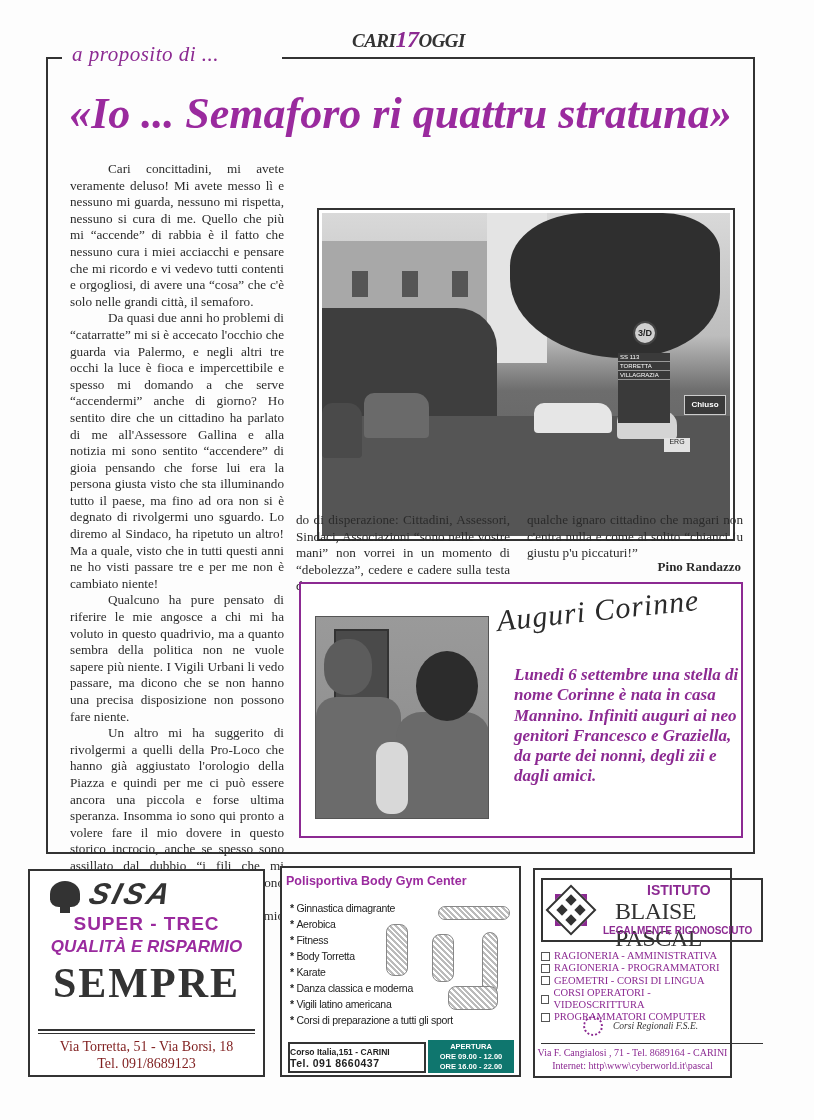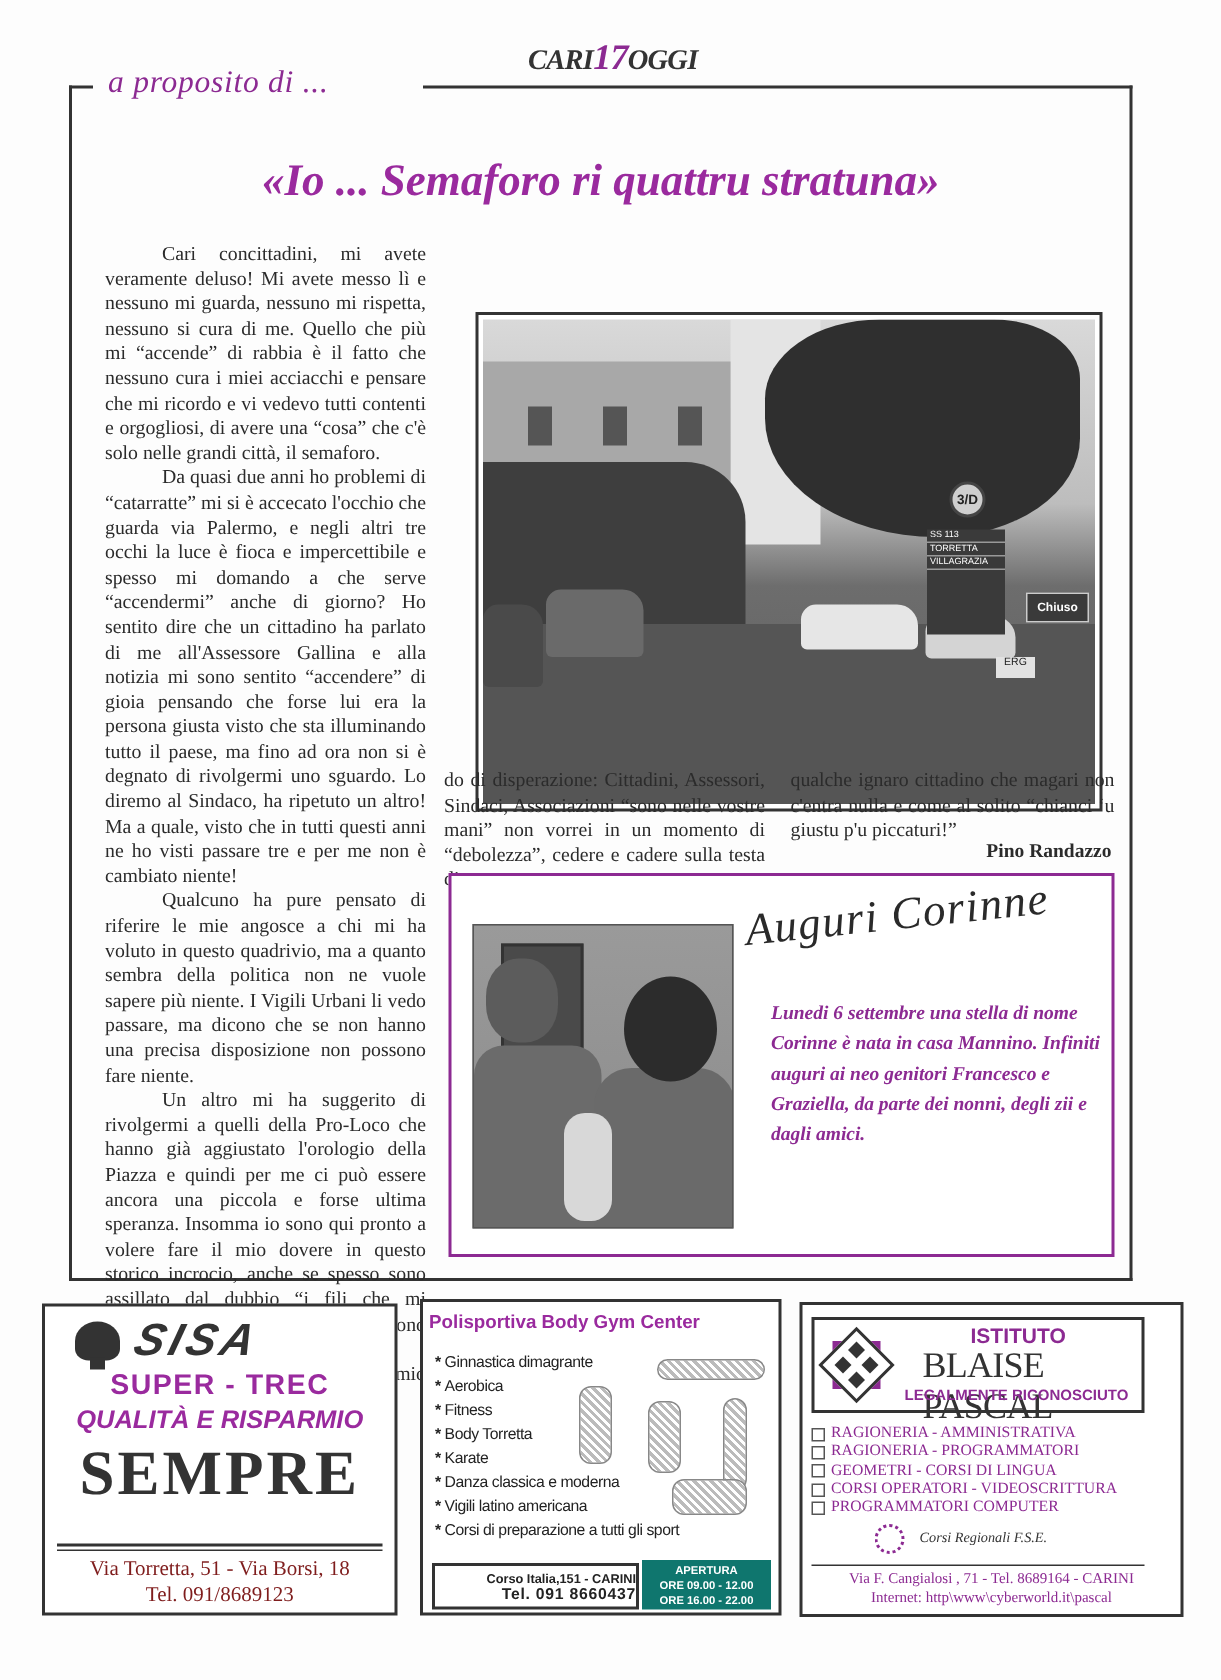--- a/index.html
+++ b/index.html
@@ -10,22 +10,22 @@
     font-style: italic; font-weight: bold; font-size: 19px; color: #333; letter-spacing: -0.5px; }
   .masthead .num { color: #8c2a92; font-size: 24px; }
 
   .article-frame { position: absolute; left: 46px; top: 57px; width: 709px; height: 797px;
     border-left: 2px solid #333; border-right: 2px solid #333; border-bottom: 2px solid #333; }
   .frame-top { position: absolute; left: 46px; top: 57px; width: 709px; height: 2px; background: #333; }
   .frame-top-gap { position: absolute; left: 62px; top: 45px; width: 220px; height: 20px; background: #fdfdfd; }
   .section-label { position: absolute; left: 72px; top: 42px; font-family: "Liberation Serif", serif;
     font-style: italic; font-size: 21px; color: #8c2a92; letter-spacing: 0.5px; }
 
-  .headline { position: absolute; left: 48px; top: 104px; width: 705px; text-align: center;
-    font-family: "Liberation Serif", serif; font-style: italic; font-weight: bold; font-size: 30px; color: #9a2a9e; }
+  .headline { position: absolute; left: 48px; top: 88px; width: 705px; text-align: center;
+    font-family: "Liberation Serif", serif; font-style: italic; font-weight: bold; font-size: 44px; color: #9a2a9e; }
 
   .body-col { position: absolute; font-family: "Liberation Serif", serif; font-size: 13.2px; line-height: 16.6px;
     text-align: justify; color: #2b2b2b; }
   .body-col p { text-indent: 38px; }
   .col-left { left: 70px; top: 161px; width: 214px; }
   .col-mid { left: 296px; top: 512px; width: 214px; }
   .col-right { left: 527px; top: 512px; width: 216px; }
   .signature { position: absolute; left: 527px; top: 559px; width: 214px; text-align: right; font-weight: bold; font-size: 13px; }
 
   .photo-street { position: absolute; left: 317px; top: 160px; width: 418px; height: 333px;
@@ -52,45 +52,45 @@
   .photo-family .wall { position: absolute; inset: 0; background: linear-gradient(180deg, #9a9a9a 0%, #8a8a8a 100%); }
   .photo-family .frame-pic { position: absolute; left: 18px; top: 12px; width: 55px; height: 82px; background: #4a4a4a; border: 2px solid #333; }
   .photo-family .man-head { position: absolute; left: 8px; top: 22px; width: 48px; height: 56px; border-radius: 45%; background: #5c5c5c; }
   .photo-family .man-body { position: absolute; left: 0; top: 80px; width: 85px; height: 130px; background: #6b6b6b; border-radius: 20px 20px 0 0; }
   .photo-family .woman-head { position: absolute; left: 100px; top: 34px; width: 62px; height: 70px; border-radius: 50%; background: #2c2c2c; }
   .photo-family .woman-body { position: absolute; left: 80px; top: 95px; width: 94px; height: 110px; background: #6a6a6a; border-radius: 25px 25px 0 0; }
   .photo-family .baby { position: absolute; left: 60px; top: 125px; width: 32px; height: 72px; border-radius: 14px; background: #d8d8d8; }
 
   .auguri-title { position: absolute; left: 497px; top: 604px; font-family: "Liberation Serif", serif; font-style: italic; font-size: 30px; color: #2a2a2a; transform: rotate(-6deg); transform-origin: left center; letter-spacing: 1px; }
   .auguri-text { position: absolute; left: 514px; top: 665px; width: 226px; font-family: "Liberation Serif", serif; font-style: italic; font-weight: bold;
-    font-size: 13px; line-height: 20.3px; color: #8c2a92; }
+    font-size: 17px; line-height: 20.3px; color: #8c2a92; }
 
   .ad { position: absolute; background: #fff; }
   .ad-sisa { left: 28px; top: 869px; width: 237px; height: 208px; border: 2px solid #333; }
   .sisa-logo { position: absolute; left: 20px; top: 8px; width: 200px; height: 30px; display: flex; align-items: center; }
   .sisa-mascot { width: 30px; height: 26px; border-radius: 50% 50% 30% 30%; background: #333; margin-right: 10px; position: relative; }
   .sisa-mascot::after { content: ""; position: absolute; left: 10px; bottom: -6px; width: 10px; height: 8px; background: #333; }
   .sisa-word { font-family: "Liberation Sans", sans-serif; font-weight: bold; font-style: italic; font-size: 30px; color: #333; letter-spacing: 3px; transform: skewX(-15deg); }
   .sisa-sub { position: absolute; left: 0; top: 42px; width: 100%; text-align: center; font-family: "Liberation Sans", sans-serif; font-weight: bold; font-size: 19px; color: #9a2a9e; letter-spacing: 1px; }
   .sisa-slogan { position: absolute; left: 0; top: 66px; width: 100%; text-align: center; font-family: "Liberation Sans", sans-serif; font-weight: bold; font-style: italic; font-size: 17px; color: #9a2a9e; }
   .sisa-sempre { position: absolute; left: 0; top: 88px; width: 100%; text-align: center; font-family: "Liberation Serif", serif; font-weight: bold; font-size: 42px; color: #333; letter-spacing: 2px; }
   .sisa-rule { position: absolute; left: 8px; top: 158px; width: 217px; height: 5px; border-top: 2px solid #333; border-bottom: 1px solid #333; }
   .sisa-addr { position: absolute; left: 0; top: 167px; width: 100%; text-align: center; font-family: "Liberation Serif", serif; font-size: 14px; line-height: 17px; color: #7f1d1d; }
 
   .ad-gym { left: 280px; top: 866px; width: 241px; height: 211px; border: 2px solid #333; }
   .gym-title { position: absolute; left: 4px; top: 6px; font-family: "Liberation Sans", sans-serif; font-weight: bold; font-size: 12.5px; color: #9a2a9e; }
   .gym-list { position: absolute; left: 8px; top: 32px; list-style: none; font-family: "Liberation Sans", sans-serif; font-size: 10.5px; line-height: 16px; color: #222; letter-spacing: -0.3px; }
   .gym-list li::before { content: "*  "; font-weight: bold; }
   .gym-figure { position: absolute; background: repeating-linear-gradient(45deg, #bbb 0 2px, #fff 2px 4px); border: 1px solid #888; }
-  .gym-addr { position: absolute; left: 6px; top: 174px; width: 138px; height: 31px; border: 2px solid #333; text-align: right; font-family: "Liberation Sans", sans-serif; font-weight: bold; color: #222; }
+  .gym-addr { position: absolute; left: 6px; top: 174px; width: 138px; height: 31px; border: 2px solid #333; text-align: left; font-family: "Liberation Sans", sans-serif; font-weight: bold; color: #222; }
   .gym-addr .l1 { font-size: 8.5px; margin-top: 3px; }
   .gym-addr .l2 { font-size: 10.5px; letter-spacing: 0.5px; }
   .gym-hours { position: absolute; left: 146px; top: 172px; width: 86px; height: 33px; background: #0f766e; color: #fff; text-align: center; font-family: "Liberation Sans", sans-serif; font-weight: bold; font-size: 7.5px; line-height: 10px; padding-top: 2px; }
 
-  .ad-pascal { left: 533px; top: 868px; width: 256px; height: 210px; border: 2px solid #333; }
+  .ad-pascal { left: 533px; top: 868px; width: 199px; height: 210px; border: 2px solid #333; }
   .pascal-head { position: absolute; left: 6px; top: 8px; width: 222px; height: 64px; border: 2px solid #333; }
   .pascal-logo { position: absolute; left: 6px; top: 8px; width: 44px; height: 44px; }
   .pascal-logo .bg { position: absolute; left: 6px; top: 6px; width: 32px; height: 32px; background: #8c2a92; }
   .pascal-logo .dia { position: absolute; left: 4px; top: 4px; width: 36px; height: 36px; transform: rotate(45deg); background: #fff; border: 2px solid #333; }
   .pascal-logo .dot { position: absolute; width: 8px; height: 8px; background: #333; transform: rotate(45deg); }
   .pascal-ist { position: absolute; left: 104px; top: 2px; font-family: "Liberation Sans", sans-serif; font-weight: bold; font-size: 14px; color: #8c2a92; }
   .pascal-name { position: absolute; left: 72px; top: 18px; font-family: "Liberation Serif", serif; font-size: 24px; color: #333; letter-spacing: -0.5px; }
   .pascal-legal { position: absolute; left: 60px; top: 45px; font-family: "Liberation Sans", sans-serif; font-weight: bold; font-size: 10px; color: #8c2a92; }
   .pascal-list { position: absolute; left: 6px; top: 80px; list-style: none; font-family: "Liberation Serif", serif; font-size: 10.5px; line-height: 12.3px; color: #8c2a92; }
   .pascal-list li { display: flex; align-items: center; }

